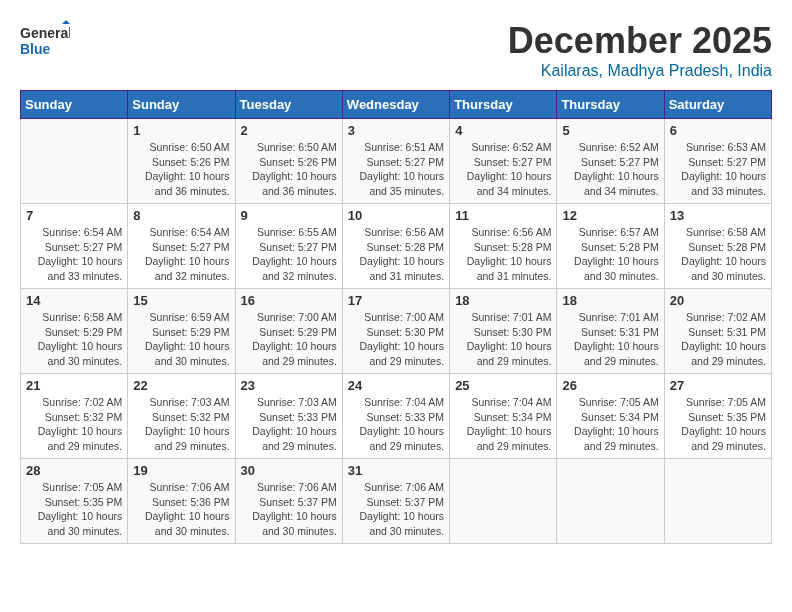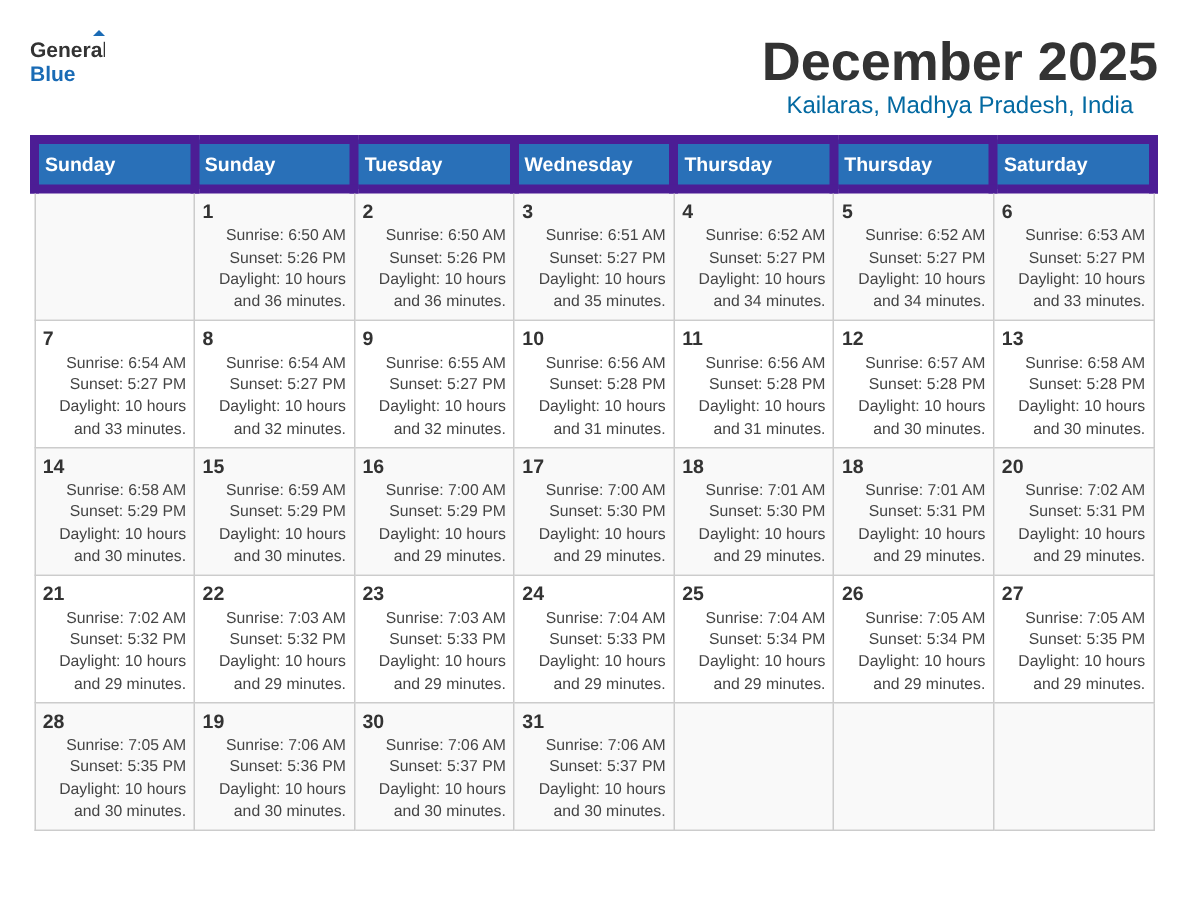--- a/index.html
+++ b/index.html
@@ -15,21 +15,21 @@
       justify-content: space-between;
       align-items: flex-start;
       margin-bottom: 10px;
     }
     .logo {
       display: flex;
       align-items: center;
       gap: 4px;
     }
     .title-area {
-      text-align: center;
+      text-align: right;
     }
     .month-title {
       font-size: 36px;
       font-weight: bold;
       color: #333;
     }
     .location-title {
       font-size: 16px;
       color: #0369a1;
     }
@@ -37,21 +37,21 @@
       width: 100%;
       border-collapse: collapse;
       table-layout: fixed;
     }
     thead tr th {
       background-color: #2970b8;
       color: #fff;
       font-size: 13px;
       padding: 6px 4px;
       text-align: left;
-      border: 6px solid #4c1d95;
+      border: 1px solid #4c1d95;
     }
     tbody tr td {
       vertical-align: top;
       border: 1px solid #ccc;
       padding: 4px 5px;
       font-size: 11px;
       color: #333;
       height: 85px;
     }
     tbody tr:nth-child(odd) td {

